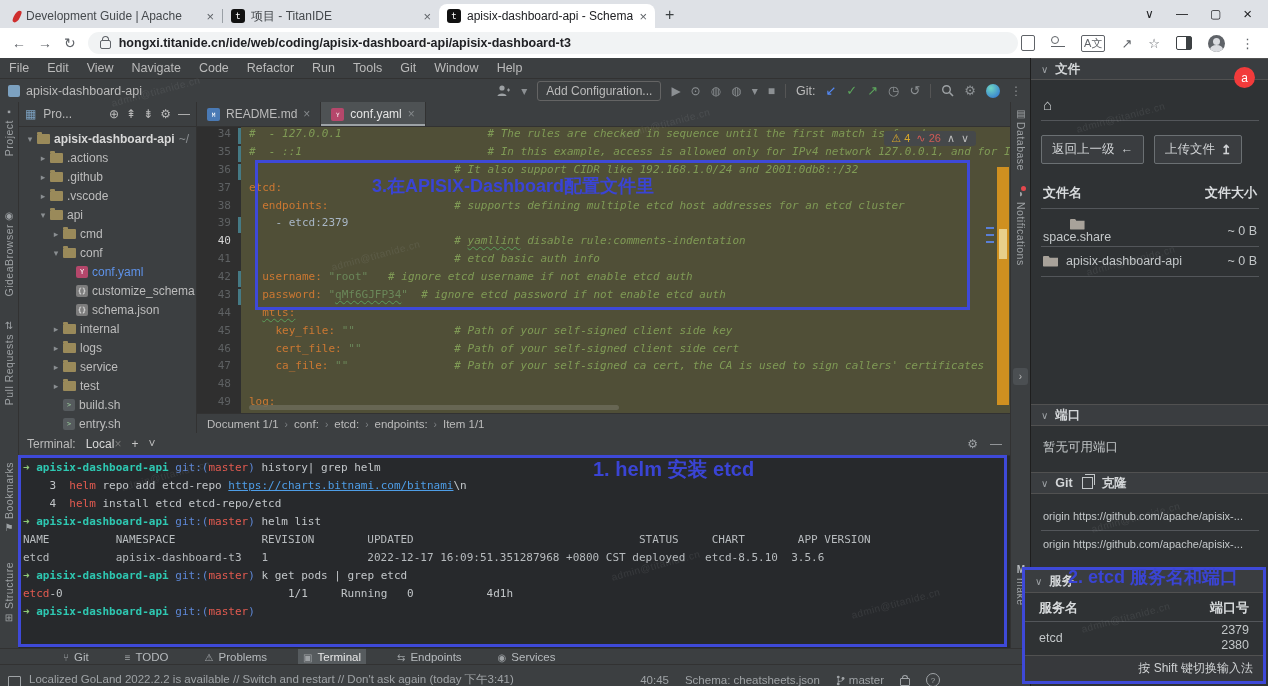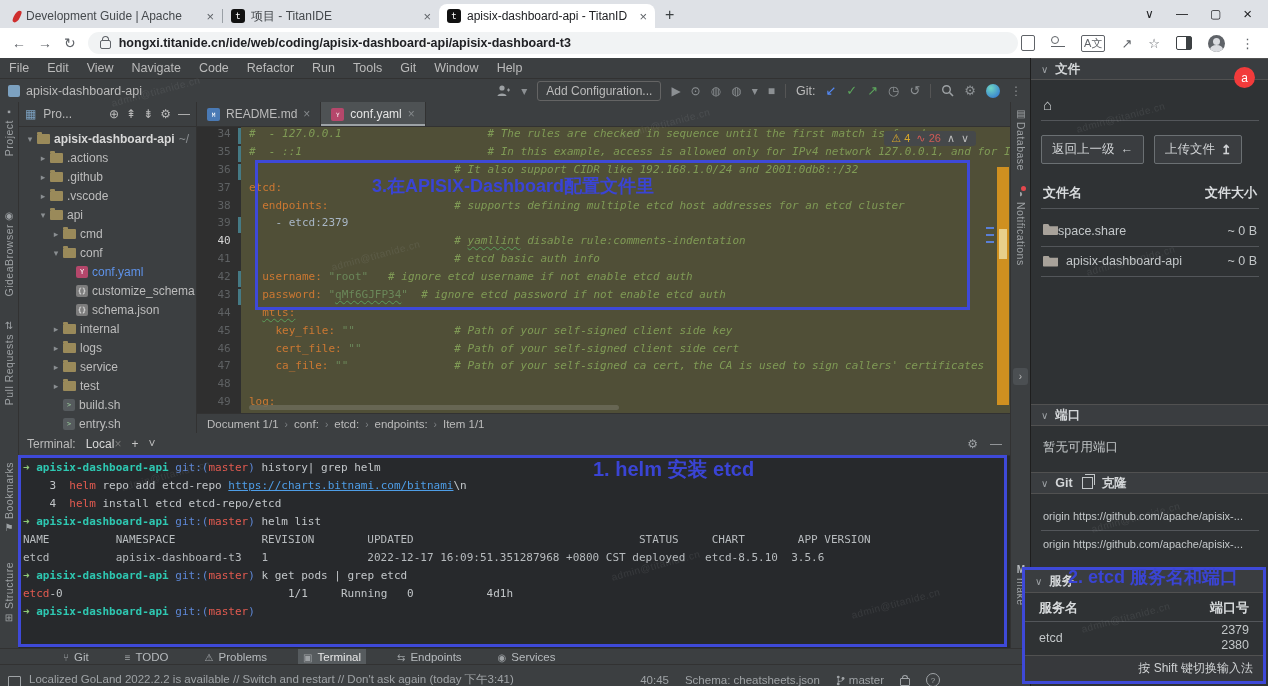--- a/index.html
+++ b/index.html
@@ -77,21 +77,21 @@
   .editor{left:197px;top:102px;width:813px;height:331px;background:#2b2b2b;}
   .edtabs{height:24px;background:#3c3f41;border-bottom:1px solid #323232;display:flex;align-items:stretch;font-size:12px;color:#bbb;}
   .etab{display:flex;align-items:center;gap:6px;padding:0 10px;border-right:1px solid #323232;}
   .etab.active{background:#4e5254;color:#e4e4e4;box-shadow:inset 0 -2px 0 #9da2a6;}
   .etab .x{color:#85898c;font-size:12px;}
   .eico{width:13px;height:13px;border-radius:2px;font-size:6px;color:#fff;display:flex;align-items:center;justify-content:center;font-family:"DejaVu Sans Mono",monospace;}
   .eico.md{background:#4a7ab5}.eico.yml{background:#b5476b}
   .codewrap{position:relative;height:286px;background:#504f37;overflow:hidden;}
   .gutter{position:absolute;left:0;top:0;width:44px;height:100%;background:#2f2f2f;border-right:1px solid #46453а;}
   .cl{position:relative;height:17.875px;line-height:17.875px;white-space:pre;}
-  .cl .lnm{position:absolute;left:12px;top:0;width:30px;text-align:center;color:#5e6163;
+  .cl .lnm{position:absolute;left:4px;top:0;width:30px;text-align:right;color:#5e6163;
            font:11px "DejaVu Sans Mono",monospace;}
   .cl.cursor .lnm{color:#d6d6d6;}
   .cl .chg{position:absolute;left:41px;top:1px;width:3px;height:16px;background:#457a85;display:none;}
   .cl.mark .chg{display:block;}
   .cl .lt{position:absolute;left:52px;top:0;margin:0;font:11px "DejaVu Sans Mono",monospace;color:#a9b7c6;}
   .lt .k{color:#cc7832}.lt .s{color:#6a8759}.lt .p{color:#a9b7c6}
   .lt .c{color:#7f9a55;font-style:italic;}
   .lt .sq{text-decoration:underline wavy #5a9e5a 1px;text-underline-offset:2px;}
   .warnbadge{position:absolute;right:34px;top:4px;background:#45484a;border-radius:3px;display:flex;align-items:center;
              gap:6px;padding:1px 7px;font-size:11px;color:#bbb;z-index:6;}
@@ -174,21 +174,21 @@
           <span class="x">×</span>
         </div>
         <span class="tabsep"></span>
         <div class="btab">
           <span class="favicon-titan">t</span>
           <span class="t">项目 - TitanIDE</span>
           <span class="x">×</span>
         </div>
         <div class="btab active">
           <span class="favicon-titan">t</span>
-          <span class="t">apisix-dashboard-api - TitanID</span>
+          <span class="t">apisix-dashboard-api - Schema</span>
           <span class="x">×</span>
         </div>
       </div>
     <span class="newtab">+</span>
     <div class="winctl">
       <span>∨</span>
       <span>—</span>
       <span>▢</span>
       <span style="font-size:15px">×</span>
     </div>
@@ -544,21 +544,21 @@
           <span style="font-weight:bold;">↥</span>
       </span>
     </div>
     <div class="rprow" style="top:124px;height:22px;justify-content:space-between;font-weight:bold;color:#d8dbdd;font-size:13px;">
       <span>文件名</span>
       <span>文件大小</span>
     </div>
     <div class="rpdiv" style="top:150px;"></div>
     <div id="filerows">
         <div class="rprow" style="top: 160px; height: 26px; justify-content: space-between;">
-          <span style="display: flex; gap: 0; align-items: flex-start;">
+          <span style="display: flex; gap: 0; align-items: center; flex-direction: column;">
             <span class="rfold"></span>
             <span>space.share</span>
           </span>
           <span>~ 0 B</span>
         </div>
         <div class="rpdiv" style="top: 188px;"></div>
         <div class="rprow" style="top: 190px; height: 26px; justify-content: space-between;">
           <span style="display: flex; gap: 8px; align-items: center;">
             <span class="rfold"></span>
             <span>apisix-dashboard-api</span>

